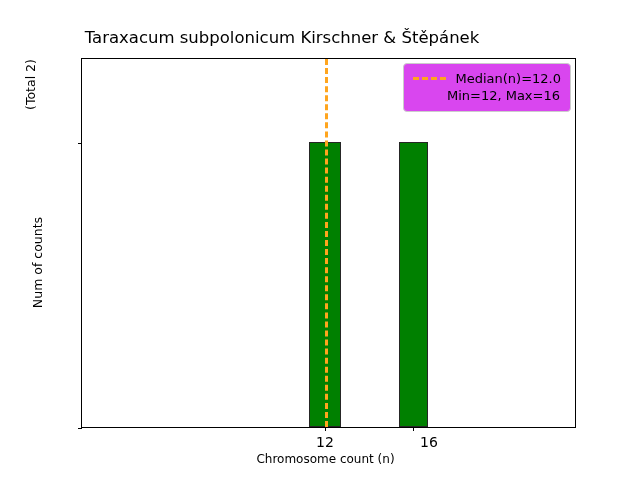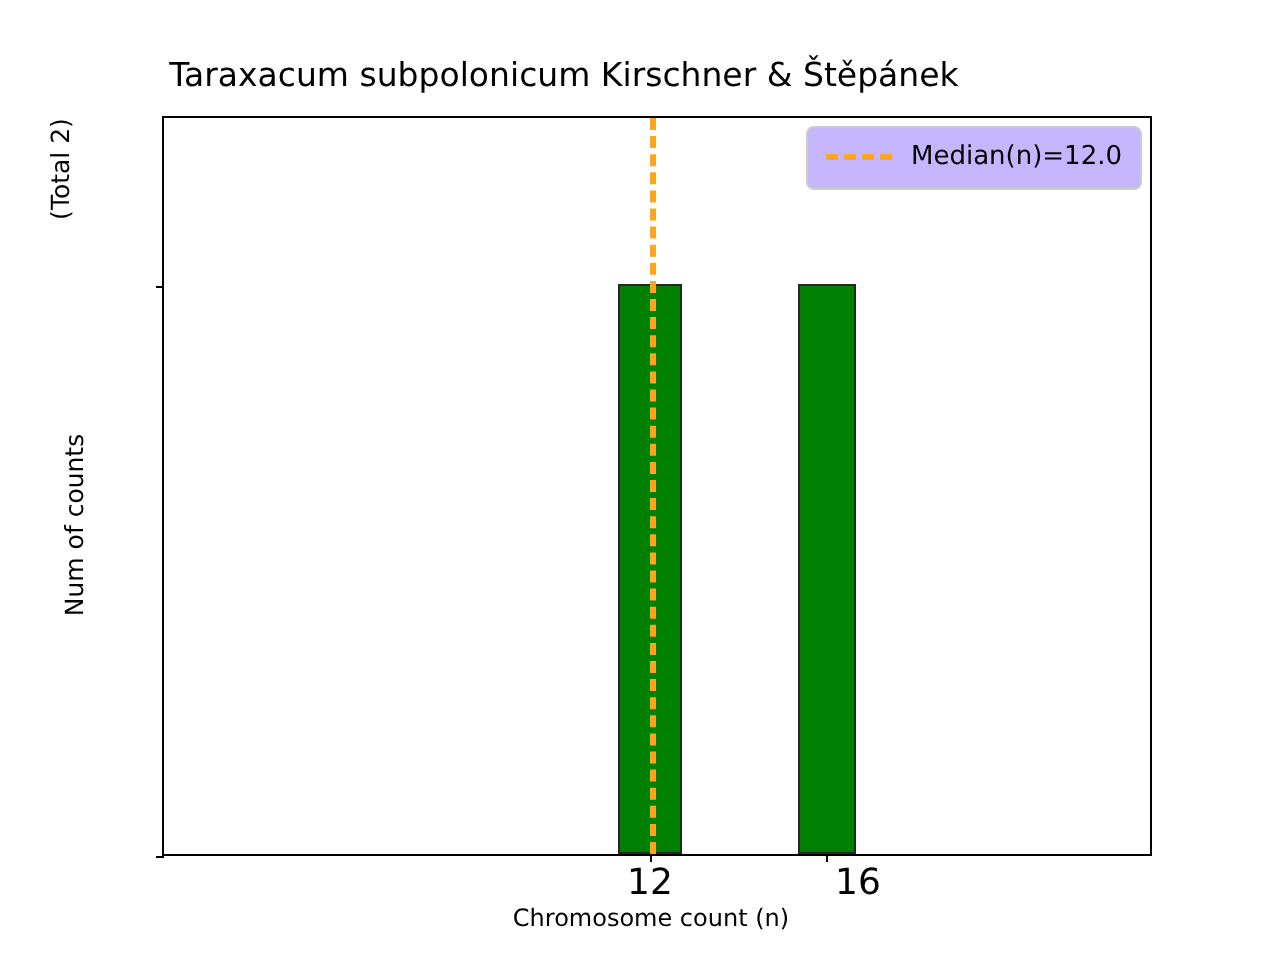--- a/index.html
+++ b/index.html
@@ -110,41 +110,41 @@
     width: 0;
     height: 4px;
     border-left: 1.3px solid #000000;
   }
   .xtick-label {
     position: absolute;
     top: calc(100% + 8px);
     width: 60px;
     margin-left: -30px;
     text-align: center;
-    font-size: 18px;
+    font-size: 14px;
     line-height: 14px;
   }
   #xlabel {
     position: absolute;
     left: 81px;
     top: 452px;
     width: 489px;
     text-align: center;
     font-size: 12px;
     line-height: 14px;
   }
 
   
   #legend {
     position: absolute;
     right: 4px;
     top: 4px;
     border: 1px solid #cccccc;
     border-radius: 4px;
-    background: #c4b5fd;
+    background: #d946ef;
     padding: 6px 9px 7px 9px;
     box-sizing: border-box;
   }
   .legend-row {
     display: flex;
     align-items: center;
     white-space: nowrap;
   }
   #legend-swatch {
     width: 33px;
@@ -194,19 +194,20 @@
     <div class="xtick-label" style="left: 243px;">12</div>
 
     <div class="xtick-mark" style="left: 331px;"></div>
     <div class="xtick-label" style="left: 347px;">16</div>
 
     <div id="legend">
       <div class="legend-row">
         <div id="legend-swatch"></div>
         <div class="legend-text">Median(n)=12.0</div>
       </div>
+      <div class="legend-text" id="legend-line2">Min=12, Max=16</div>
     </div>
 
   </div>
 
   <div id="xlabel">Chromosome count (n)</div>
 
 </div>
 
 </body></html>

